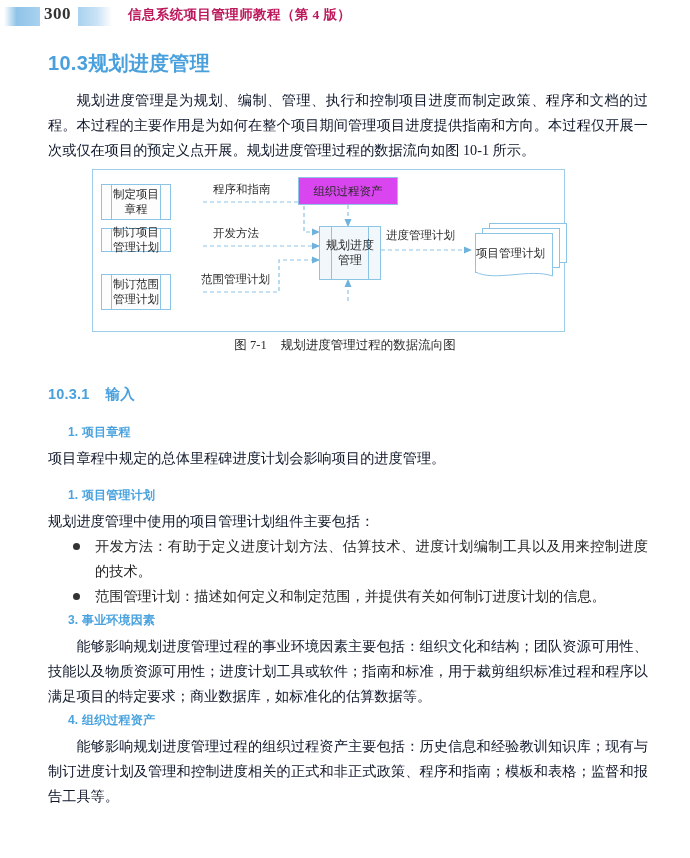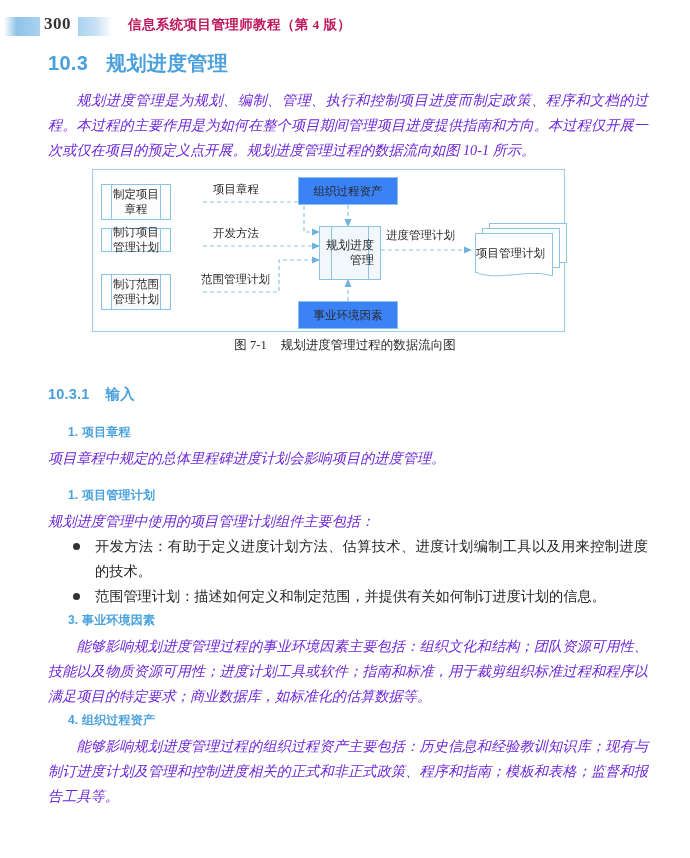--- a/index.html
+++ b/index.html
@@ -13,21 +13,21 @@
     position: relative;
     font-family: "Liberation Serif", "DejaVu Serif", serif;
     color: #2b2b2b;
     overflow: hidden;
   }
 
   
   .page-header {
     position: absolute;
     left: 0;
-    top: 14px;
+    top: 4px;
     width: 688px;
     height: 26px;
   }
   .hdr-block-left {
     position: absolute;
     left: 4px;
     top: 3px;
     width: 36px;
     height: 19px;
     background: linear-gradient(to right, #ffffff 0%, #8fc3e8 35%, #a9d2ef 100%);
@@ -64,21 +64,21 @@
   .h2 {
     position: absolute;
     left: 48px;
     top: 50px;
     font-family: "Liberation Sans", sans-serif;
     font-size: 20px;
     font-weight: 700;
     color: #49a0dc;
     letter-spacing: .3px;
   }
-  .h2 .num { margin-right: 18px; }
+  .h2 .num { }
 
   .h3 {
     position: absolute;
     left: 48px;
     top: 385px;
     font-family: "Liberation Sans", sans-serif;
     font-size: 14.5px;
     font-weight: 700;
     color: #49a0dc;
     letter-spacing: .2px;
@@ -97,22 +97,21 @@
 
   
   .para {
     position: absolute;
     left: 48px;
     width: 600px;
     font-size: 14.2px;
     line-height: 25px;
     text-align: justify;
     text-justify: inter-ideograph;
-    color: #6d28d9;
-    font-style: italic;
+    color: #0f172a;
   }
   .para.indent { text-indent: 2em; }
 
   .bullets {
     position: absolute;
     left: 70px;
     width: 578px;
   }
   .bullet {
     position: relative;
@@ -182,21 +181,21 @@
     font-size: 12px;
   }
   .proc.center::before { left: 11px; }
   .proc.center::after  { right: 11px; }
 
   
   .rect {
     position: absolute;
     box-sizing: border-box;
     border: 1px solid #8cc4e5;
-    background: #3b82f6;
+    background: #d946ef;
     font-size: 11.5px;
     line-height: 15px;
     color: #2a2a2a;
     display: flex;
     align-items: center;
     justify-content: center;
     text-align: center;
   }
 
   
@@ -295,41 +294,40 @@
 
     <div class="proc" style="left:8px; top:104px; width:70px; height:36px;">
       <span style="position:relative;z-index:2;">
         <span>制订范围</span><br>
         <span>管理计划</span>
       </span>
     </div>
 
     <div class="rect" style="left:205px; top:7px; width:100px; height:28px;">组织过程资产</div>
 
-    <div class="rect" style="left:205px; top:131px; width:100px; height:28px;">事业环境因素</div>
 
     <div class="proc center" style="left:226px; top:56px; width:62px; height:54px;">
-      <span style="position:relative;z-index:2;text-align:right;">
+      <span style="position:relative;z-index:2;">
         <span>规划进度</span><br>
         <span>管理</span>
       </span>
     </div>
 
     <div class="docstack" style="left:382px; top:53px; width:95px; height:60px;">
       <div class="sheet s3"></div>
       <div class="sheet s2"></div>
       <div class="sheet s1">
         <span>项目管理计划</span>
       </div>
       <svg class="wave" width="80" height="12">
         <path d="M0.5,0.5 L0.5,4 C20,14 55,0 77.5,8 L77.5,0.5" fill="#ffffff" stroke="#8cc4e5" stroke-width="1"></path>
       </svg>
     </div>
 
-    <div class="lbl" style="left:120px; top:12px;">项目章程</div>
+    <div class="lbl" style="left:120px; top:12px;">程序和指南</div>
     <div class="lbl" style="left:120px; top:56px;">开发方法</div>
     <div class="lbl" style="left:108px; top:102px;">范围管理计划</div>
     <div class="lbl" style="left:293px; top:58px;">进度管理计划</div>
   </div>
 
   <div class="figcaption">
     <span class="num">图 7-1</span><span>规划进度管理过程的数据流向图</span>
   </div>
 </div>
 

